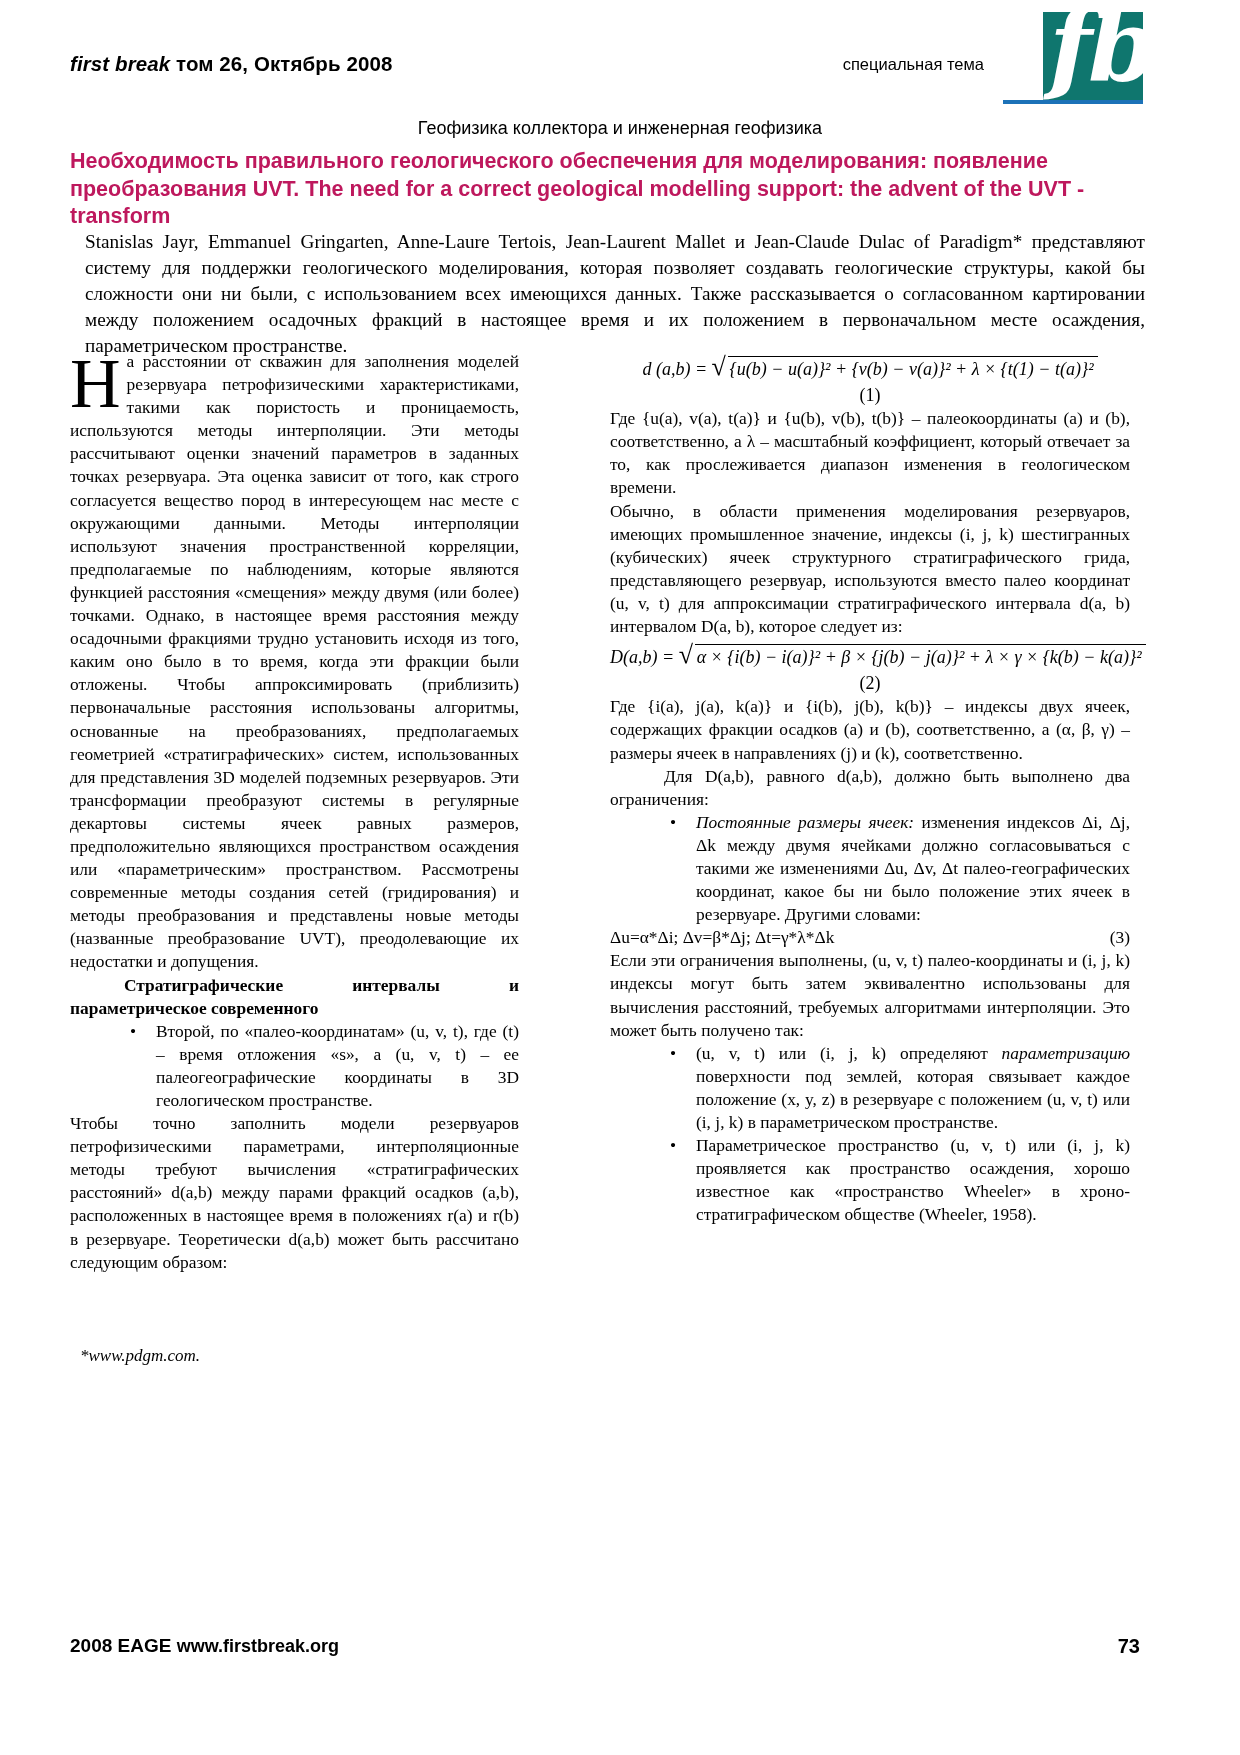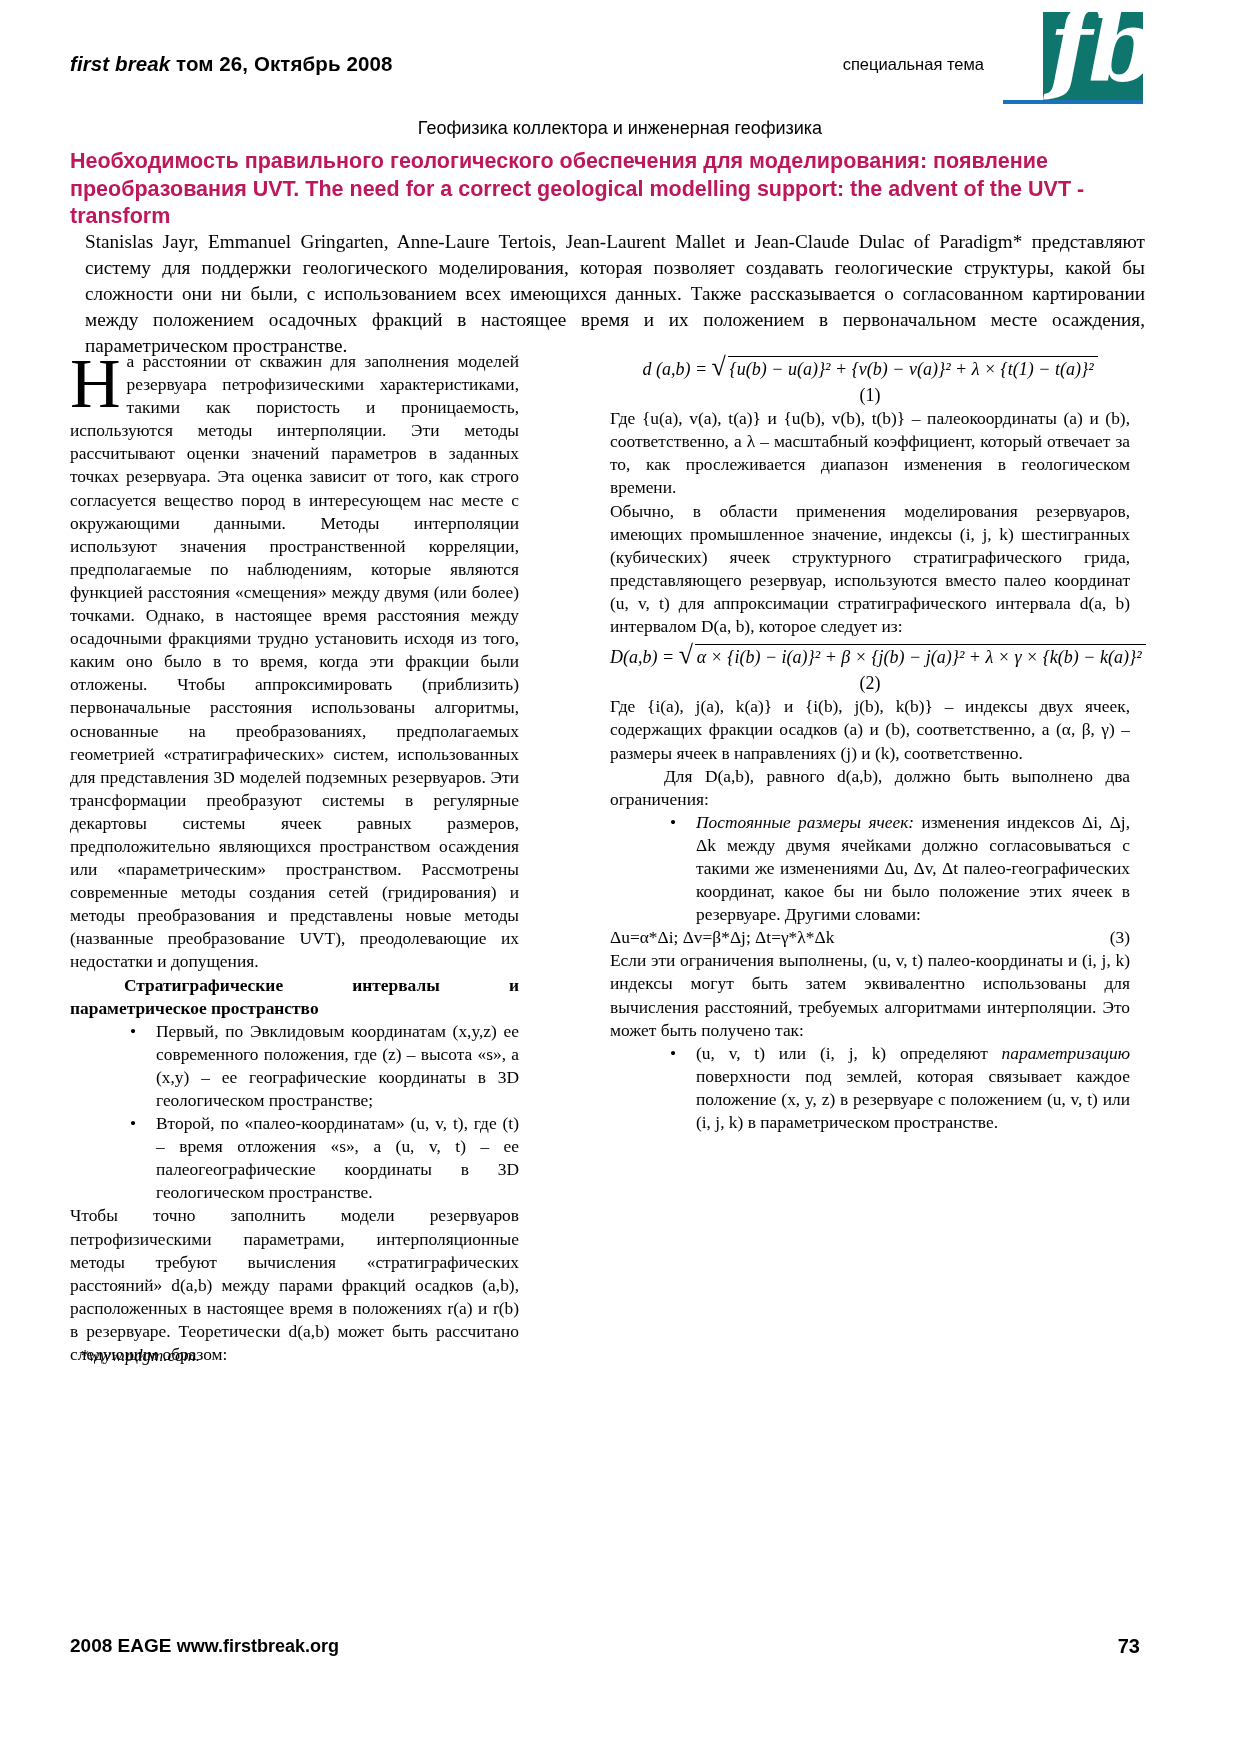--- a/index.html
+++ b/index.html
@@ -281,25 +281,24 @@
   <div class="title">Необходимость правильного геологического обеспечения для моделирования: появление преобразования UVT. The need for a correct geological modelling support: the advent of the UVT -transform</div>
 
   <div class="abstract">Stanislas Jayr, Emmanuel Gringarten, Anne-Laure Tertois, Jean-Laurent Mallet и Jean-Claude Dulac of Paradigm* представляют систему для поддержки геологического моделирования, которая позволяет создавать геологические структуры, какой бы сложности они ни были, с использованием всех имеющихся данных. Также рассказывается о согласованном картировании между положением осадочных фракций в настоящее время  и их положением в первоначальном месте осаждения, параметрическом пространстве.</div>
 
   <div class="col col-left">
 
     <p class="dropcap-para">
       <span class="dropcap">Н</span><span>а расстоянии от скважин для заполнения моделей резервуара петрофизическими характеристиками, такими как пористость и проницаемость, используются методы интерполяции. Эти методы рассчитывают оценки значений параметров в заданных точках резервуара. Эта оценка зависит от того, как строго согласуется вещество пород в интересующем нас месте с окружающими данными. Методы интерполяции используют значения пространственной корреляции, предполагаемые по наблюдениям, которые являются функцией расстояния «смещения» между двумя (или более) точками. Однако, в настоящее время расстояния между осадочными фракциями трудно установить исходя из того, каким оно было в то время, когда эти фракции были отложены. Чтобы аппроксимировать (приблизить) первоначальные расстояния использованы алгоритмы, основанные на преобразованиях, предполагаемых геометрией «стратиграфических» систем, использованных для представления 3D моделей подземных резервуаров. Эти трансформации преобразуют системы в регулярные декартовы системы ячеек равных размеров, предположительно являющихся пространством осаждения или «параметрическим» пространством. Рассмотрены современные методы создания сетей (гридирования) и методы преобразования и представлены новые методы (названные преобразование UVT), преодолевающие их недостатки и допущения.</span>
     </p>
 
-    <p class="subhead">Стратиграфические интервалы и параметрическое пространство</p>
+    <p class="subhead">Стратиграфические интервалы и параметрическое современного</p>
 
 
     <ul class="bl">
-      <li>Первый, по Эвклидовым координатам (x,y,z) ее современного положения, где (z) – высота «s», а (x,y) – ее географические координаты в 3D геологическом пространстве;</li>
       <li>Второй, по «палео-координатам» (u, v, t), где (t) – время отложения «s», а (u, v, t) – ее палеогеографические координаты в 3D геологическом пространстве.</li>
     </ul>
 
     <p>Чтобы точно заполнить модели резервуаров петрофизическими параметрами, интерполяционные методы требуют вычисления «стратиграфических расстояний» d(a,b) между парами фракций осадков (a,b), расположенных в настоящее время в положениях r(a)   и r(b) в резервуаре. Теоретически d(a,b) может быть рассчитано следующим образом:</p>
   </div>
 
   <div class="col col-right">
 
     <div class="formula-wrap">
       <span class="formula">
@@ -326,20 +325,21 @@
     <ul class="bl">
       <li><em>Постоянные размеры ячеек:</em><span> изменения индексов Δi, Δj, Δk между двумя ячейками должно согласовываться с такими же изменениями Δu, Δv, Δt палео-географических координат, какое бы ни было положение этих ячеек в резервуаре. Другими словами:</span></li>
     </ul>
 
     <p class="eq-inline"><span class="num">(3)</span><span>Δu=α*Δi;  Δv=β*Δj;  Δt=γ*λ*Δk</span></p>
 
     <p>Если эти ограничения выполнены, (u, v, t) палео-координаты и (i, j, k) индексы могут быть затем эквивалентно использованы для вычисления расстояний, требуемых алгоритмами интерполяции. Это может быть получено так:</p>
 
     <ul class="bl">
       <li><span>(u, v, t) или (i, j, k) определяют </span><em>параметризацию</em><span> поверхности под землей, которая связывает каждое положение (x, y, z) в резервуаре с положением (u, v, t) или (i, j, k) в параметрическом пространстве.</span></li>
+      <li>Параметрическое пространство (u, v, t) или (i, j, k) проявляется как пространство осаждения, хорошо известное как «пространство Wheeler» в хроно-стратиграфическом обществе (Wheeler, 1958).</li>
     </ul>
   </div>
 
   <div class="footnote">*www.pdgm.com.</div>
 
   <div class="footer">
     <span class="page-no">73</span>
     <span>2008 EAGE </span><span class="url">www.firstbreak.org</span>
   </div>
 

